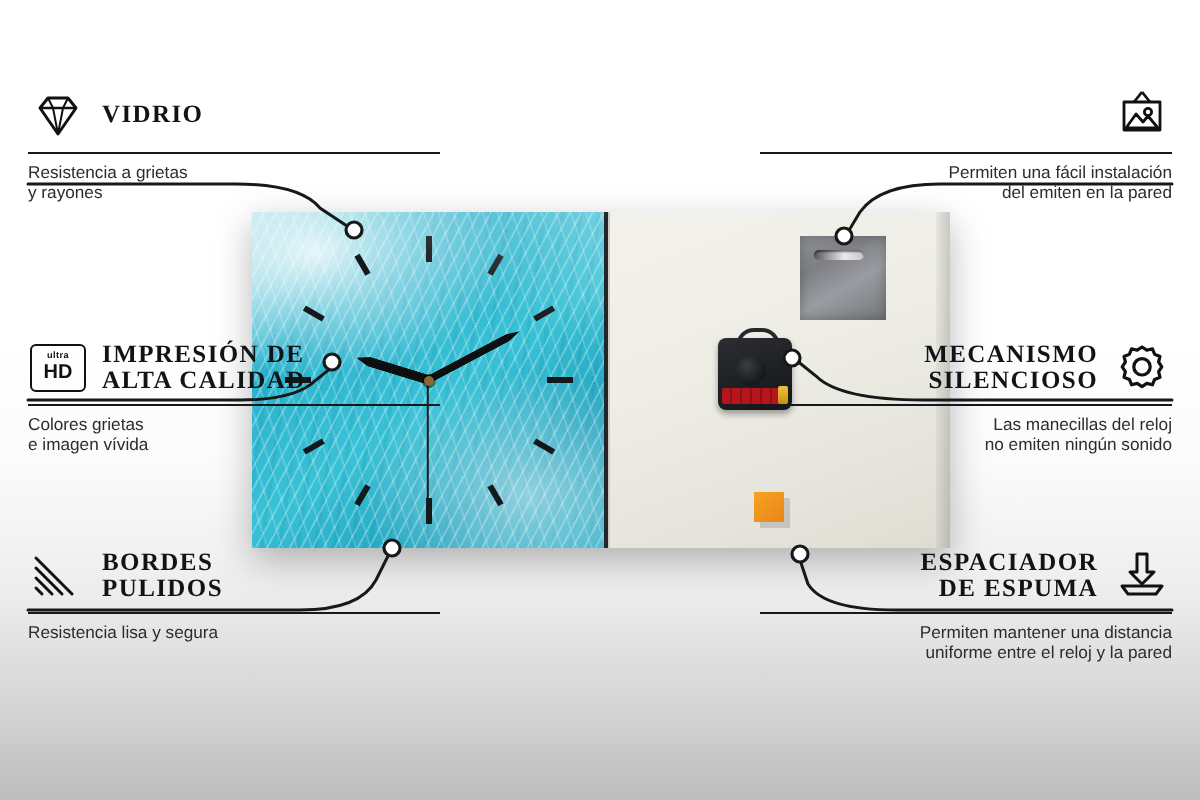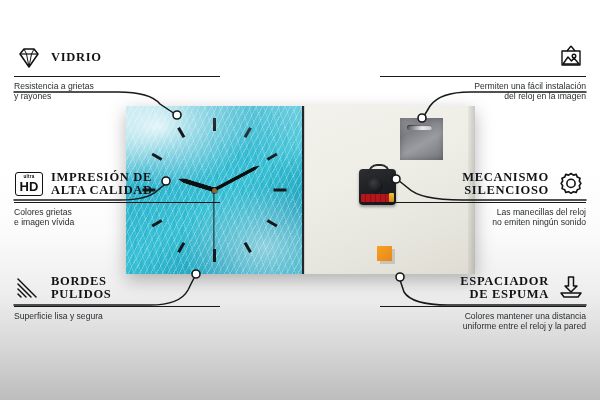--- a/index.html
+++ b/index.html
@@ -114,21 +114,21 @@
   
   #f-glass{left:14px;top:44px;}
   #f-print{left:14px;top:170px;}
   #f-edges{left:14px;top:274px;}
   #f-handles{left:380px;top:44px;}
   #f-mech{left:380px;top:170px;}
   #f-spacer{left:380px;top:274px;}
   .hd-box{width:26px;height:22px;border:1.6px solid #111;border-radius:3px;
     display:flex;flex-direction:column;align-items:center;justify-content:center;line-height:1;}
   .hd-ultra{font-size:4.6px;font-weight:700;letter-spacing:.2px;color:#111;font-family:"Liberation Sans",sans-serif;}
-  .hd-main{font-size:13px;font-weight:700;color:#111;font-family:"Liberation Sans",sans-serif;margin-top:.5px;}
+  .hd-main{font-size:10px;font-weight:700;color:#111;font-family:"Liberation Sans",sans-serif;margin-top:.5px;}
 </style>
 </head>
 <body>
 
 <div id="stage">
 
   <div id="product">
 
     <div class="panel" id="front">
       <div id="clockface">
@@ -241,40 +241,40 @@
           <path d="M3 18 L6 21"></path>
         </svg>
       </span>
       <span class="ftitle">
         <span>BORDES</span>
         <span class="l2">PULIDOS</span>
       </span>
     </div>
     <div class="rule"></div>
     <div class="fdesc">
-      <span>Superficie lisa y segura</span>
+      <span>Resistencia lisa y segura</span>
       <span class="l2"></span>
     </div>
   </div>
 
   <div class="feature right" id="f-handles">
     <div class="fhead">
       <span class="ficon">
         <svg width="28" height="26" viewBox="0 0 28 26" fill="none" stroke="#111" stroke-width="1.4" stroke-linejoin="round">
           <path d="M14 1 L10 6 M14 1 L18 6"></path>
           <rect x="5" y="6" width="18" height="14"></rect>
           <circle cx="17" cy="11" r="1.8"></circle>
           <path d="M6 19 L11 12 L14.5 16 L17 13 L22 19 Z"></path>
         </svg>
       </span>
     </div>
     <div class="rule"></div>
     <div class="fdesc">
       <span>Permiten una fácil instalación</span>
-      <span class="l2">del reloj en la imagen</span>
+      <span class="l2">del emiten en la pared</span>
     </div>
   </div>
 
   <div class="feature right" id="f-mech">
     <div class="fhead">
       <span class="ficon">
         <svg width="26" height="26" viewBox="0 0 26 26" fill="none" stroke="#111" stroke-width="1.6" stroke-linejoin="round">
           <path d="M13 2.5 L15.4 4.1 L18.2 3.4 L19.3 6.1 L22 7.2 L21.3 10 L22.9 12.4 L21.3 14.8 L22 17.6 L19.3 18.7 L18.2 21.4 L15.4 20.7 L13 22.3 L10.6 20.7 L7.8 21.4 L6.7 18.7 L4 17.6 L4.7 14.8 L3.1 12.4 L4.7 10 L4 7.2 L6.7 6.1 L7.8 3.4 L10.6 4.1 Z"></path>
           <circle cx="13" cy="12.4" r="4.1"></circle>
         </svg>
@@ -299,18 +299,18 @@
           <path d="M13 18.5 L23 18.5 L20 22.5 L6 22.5 L3 18.5 Z" transform="translate(0,-0.5)"></path>
         </svg>
       </span>
       <span class="ftitle">
         <span>ESPACIADOR</span>
         <span class="l2">DE ESPUMA</span>
       </span>
     </div>
     <div class="rule"></div>
     <div class="fdesc">
-      <span>Colores mantener una distancia</span>
+      <span>Permiten mantener una distancia</span>
       <span class="l2">uniforme entre el reloj y la pared</span>
     </div>
   </div>
 
 </div>
 
 </body></html>

